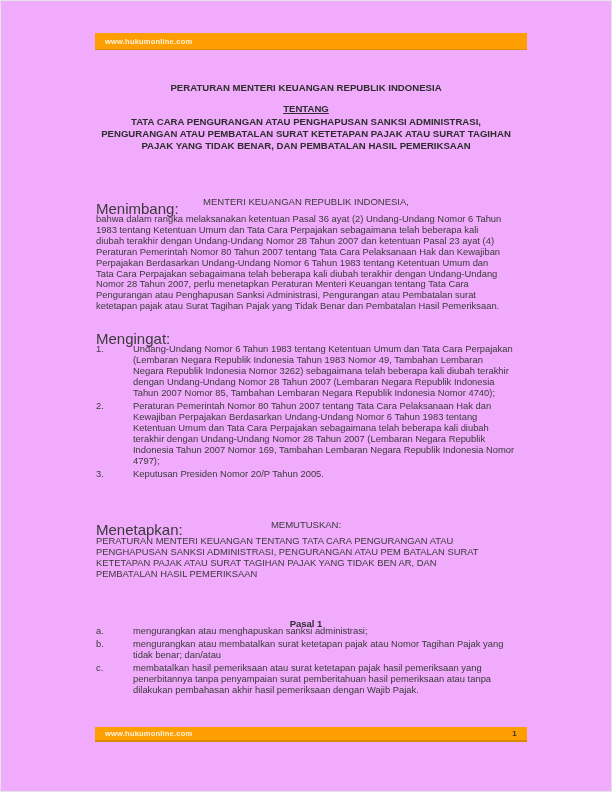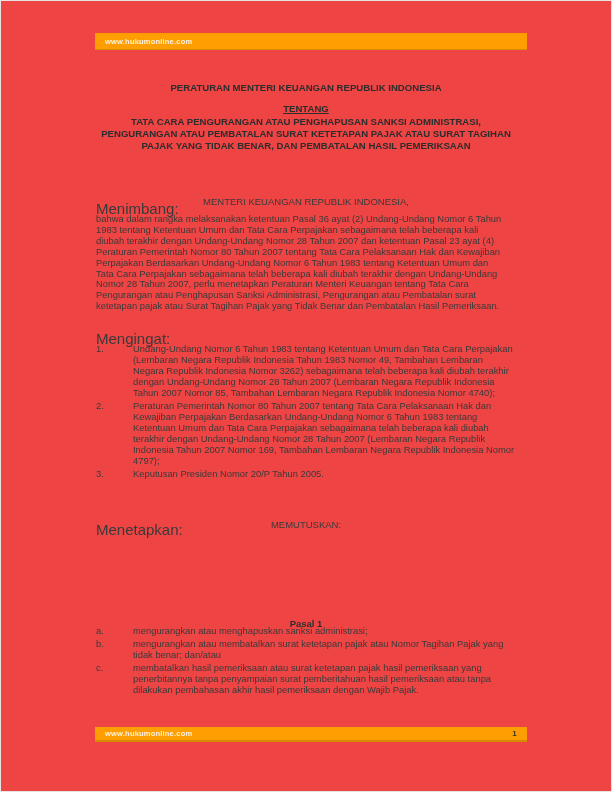--- a/index.html
+++ b/index.html
@@ -1,17 +1,17 @@
 <!DOCTYPE html>
 <html><head>
 <meta charset="utf-8">
 <style>
   html,body{margin:0;padding:0;background:#fff;}
   .page{
-    position:relative;width:612px;height:792px;background:#ef4444;
+    position:relative;width:612px;height:792px;background:#f0abfc;
     font-family:"Liberation Sans", sans-serif;color:#3a3a3a;overflow:hidden;
     box-shadow:inset 0 0 0 1px #e4e4e4;
   }
   .bar{
     position:absolute;left:95px;width:432px;background:#FF9E00;
     display:flex;align-items:center;padding:0 10px;box-sizing:border-box;
     font-weight:bold;font-size:7.5px;letter-spacing:.2px;color:#FFF3DD;
   }
   .header-bar{top:33px;height:17px;border-bottom:1.5px solid #E08C00;}
   .footer-bar{top:727px;height:15px;border-bottom:2px solid #D98A00;justify-content:space-between;}
@@ -96,20 +96,24 @@
     </div>
     <div class="list-row">
       <div class="marker">3.</div>
       <div class="item-text">Keputusan Presiden Nomor 20/P Tahun 2005.</div>
     </div>
   </div>
 
   <div class="centerline memutuskan">MEMUTUSKAN:</div>
 
   <div class="label menetapkan-label">Menetapkan:</div>
+  <div class="para menetapkan-text">PERATURAN MENTERI KEUANGAN TENTANG TATA CARA PENGURANGAN ATAU
+PENGHAPUSAN SANKSI ADMINISTRASI, PENGURANGAN ATAU PEM BATALAN SURAT
+KETETAPAN PAJAK ATAU SURAT TAGIHAN PAJAK YANG TIDAK BEN AR, DAN
+PEMBATALAN HASIL PEMERIKSAAN</div>
 
   <div class="centerline pasal-heading">Pasal 1</div>
 
   <div class="list pasal-list">
     <div class="list-row">
       <div class="marker">a.</div>
       <div class="item-text">mengurangkan atau menghapuskan sanksi administrasi;</div>
     </div>
     <div class="list-row">
       <div class="marker">b.</div>

